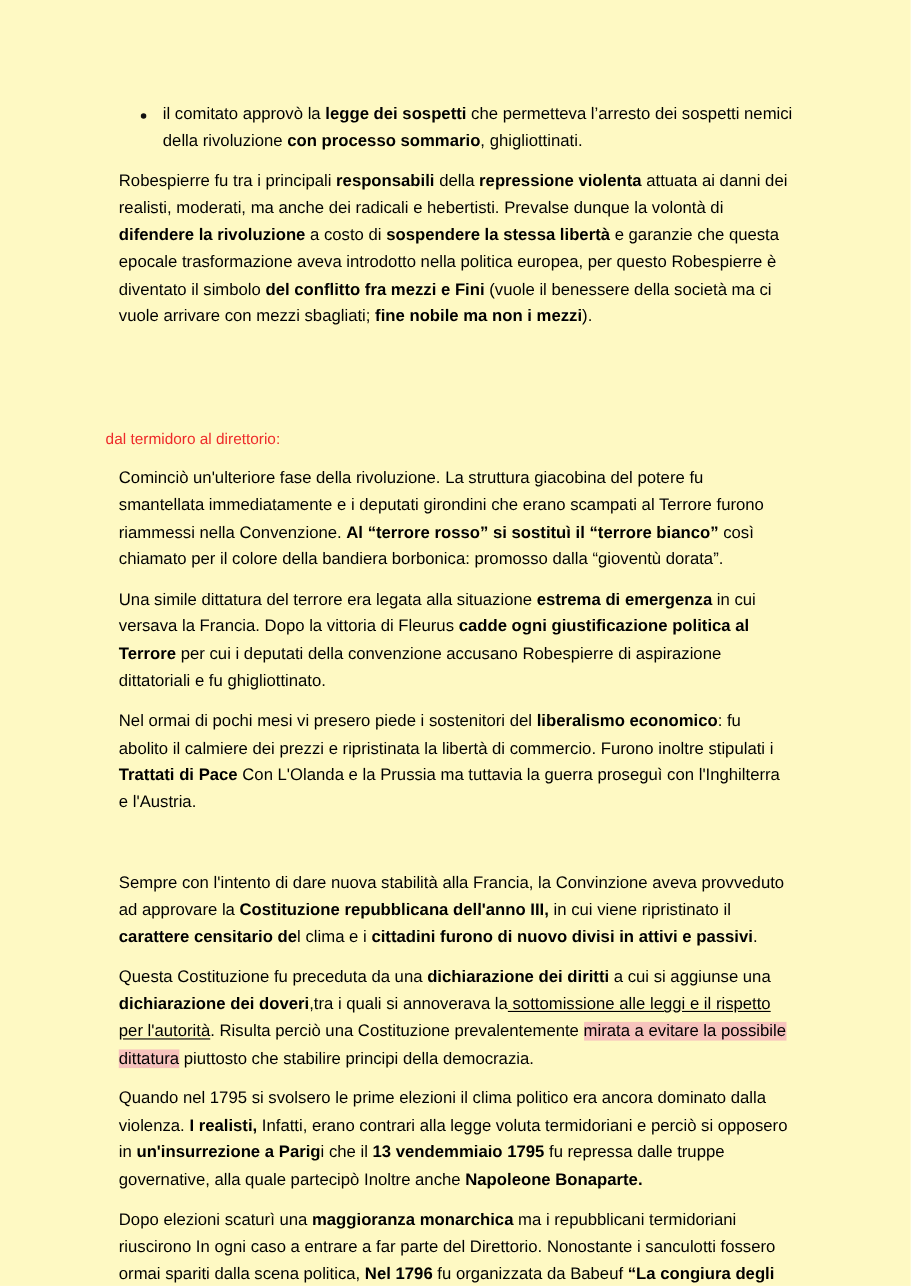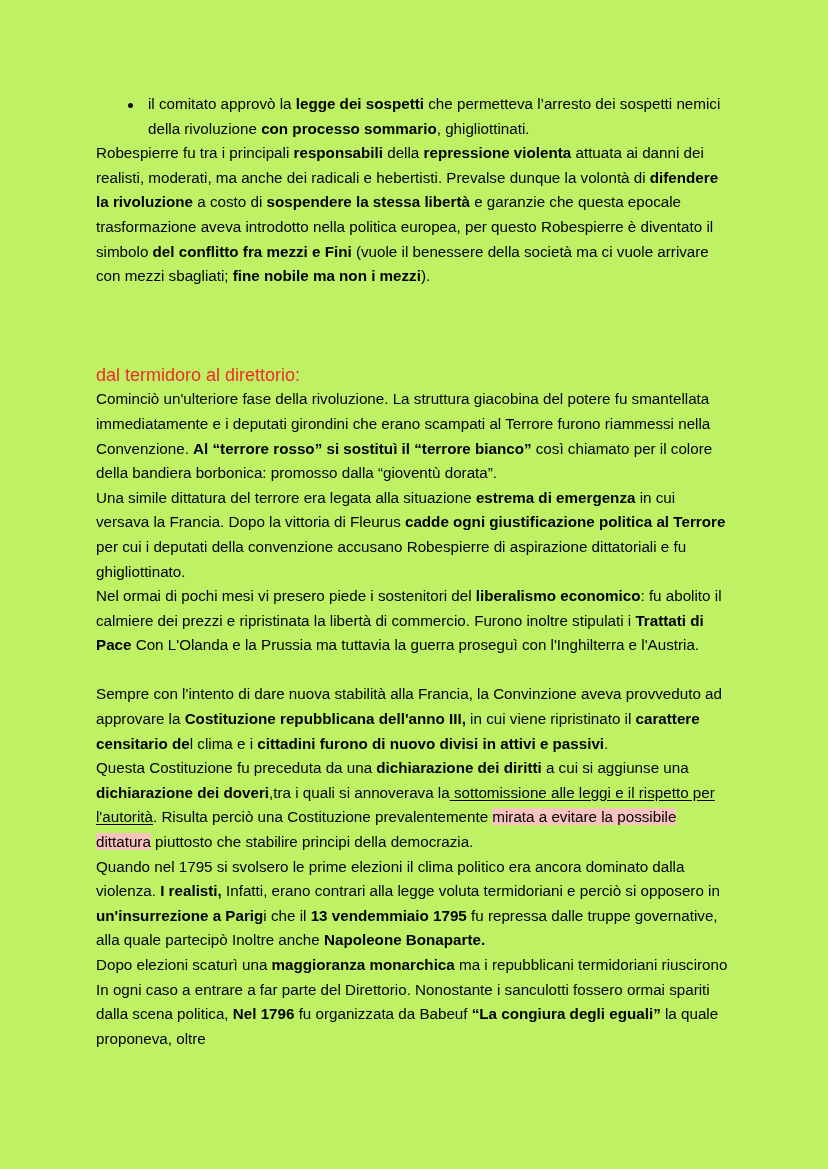--- a/index.html
+++ b/index.html
@@ -11,34 +11,34 @@
     width: 828px;
     height: 1169px;
     font-family: "Liberation Sans", sans-serif;
     color: #000000;
     overflow: hidden;
   }
   .page {
     position: relative;
     width: 828px;
     height: 1169px;
-    background: #bef264;
+    background: #fef9c3;
     box-sizing: border-box;
     padding: 92px 96px 0 96px;
   }
   .doc {
     width: 636px;
     font-size: 15.2px;
     line-height: 24.6px;
     color: #000000;
     text-align: left;
     word-spacing: 0px;
   }
   p.para {
-    margin: 0;
+    margin: 12px;
     padding: 0;
   }
   ul.bullets {
     margin: 0;
     padding: 0;
     list-style: none;
   }
   ul.bullets > li {
     position: relative;
     margin: 0;
@@ -52,21 +52,21 @@
     width: 5px;
     height: 5px;
     border-radius: 50%;
     background: #111111;
   }
   .heading-red {
     margin: 0;
     padding: 0;
     color: #ee2b2b;
     font-weight: 400;
-    font-size: 18px;
+    font-size: 14px;
     line-height: 24.6px;
   }
   b, .b { font-weight: 700; }
   .u { text-decoration: underline; text-underline-offset: 2px; }
   .hl {
     background-color: #f7c3bd;
     box-decoration-break: clone;
     -webkit-box-decoration-break: clone;
   }
   .gap-lg { height: 74px; }

